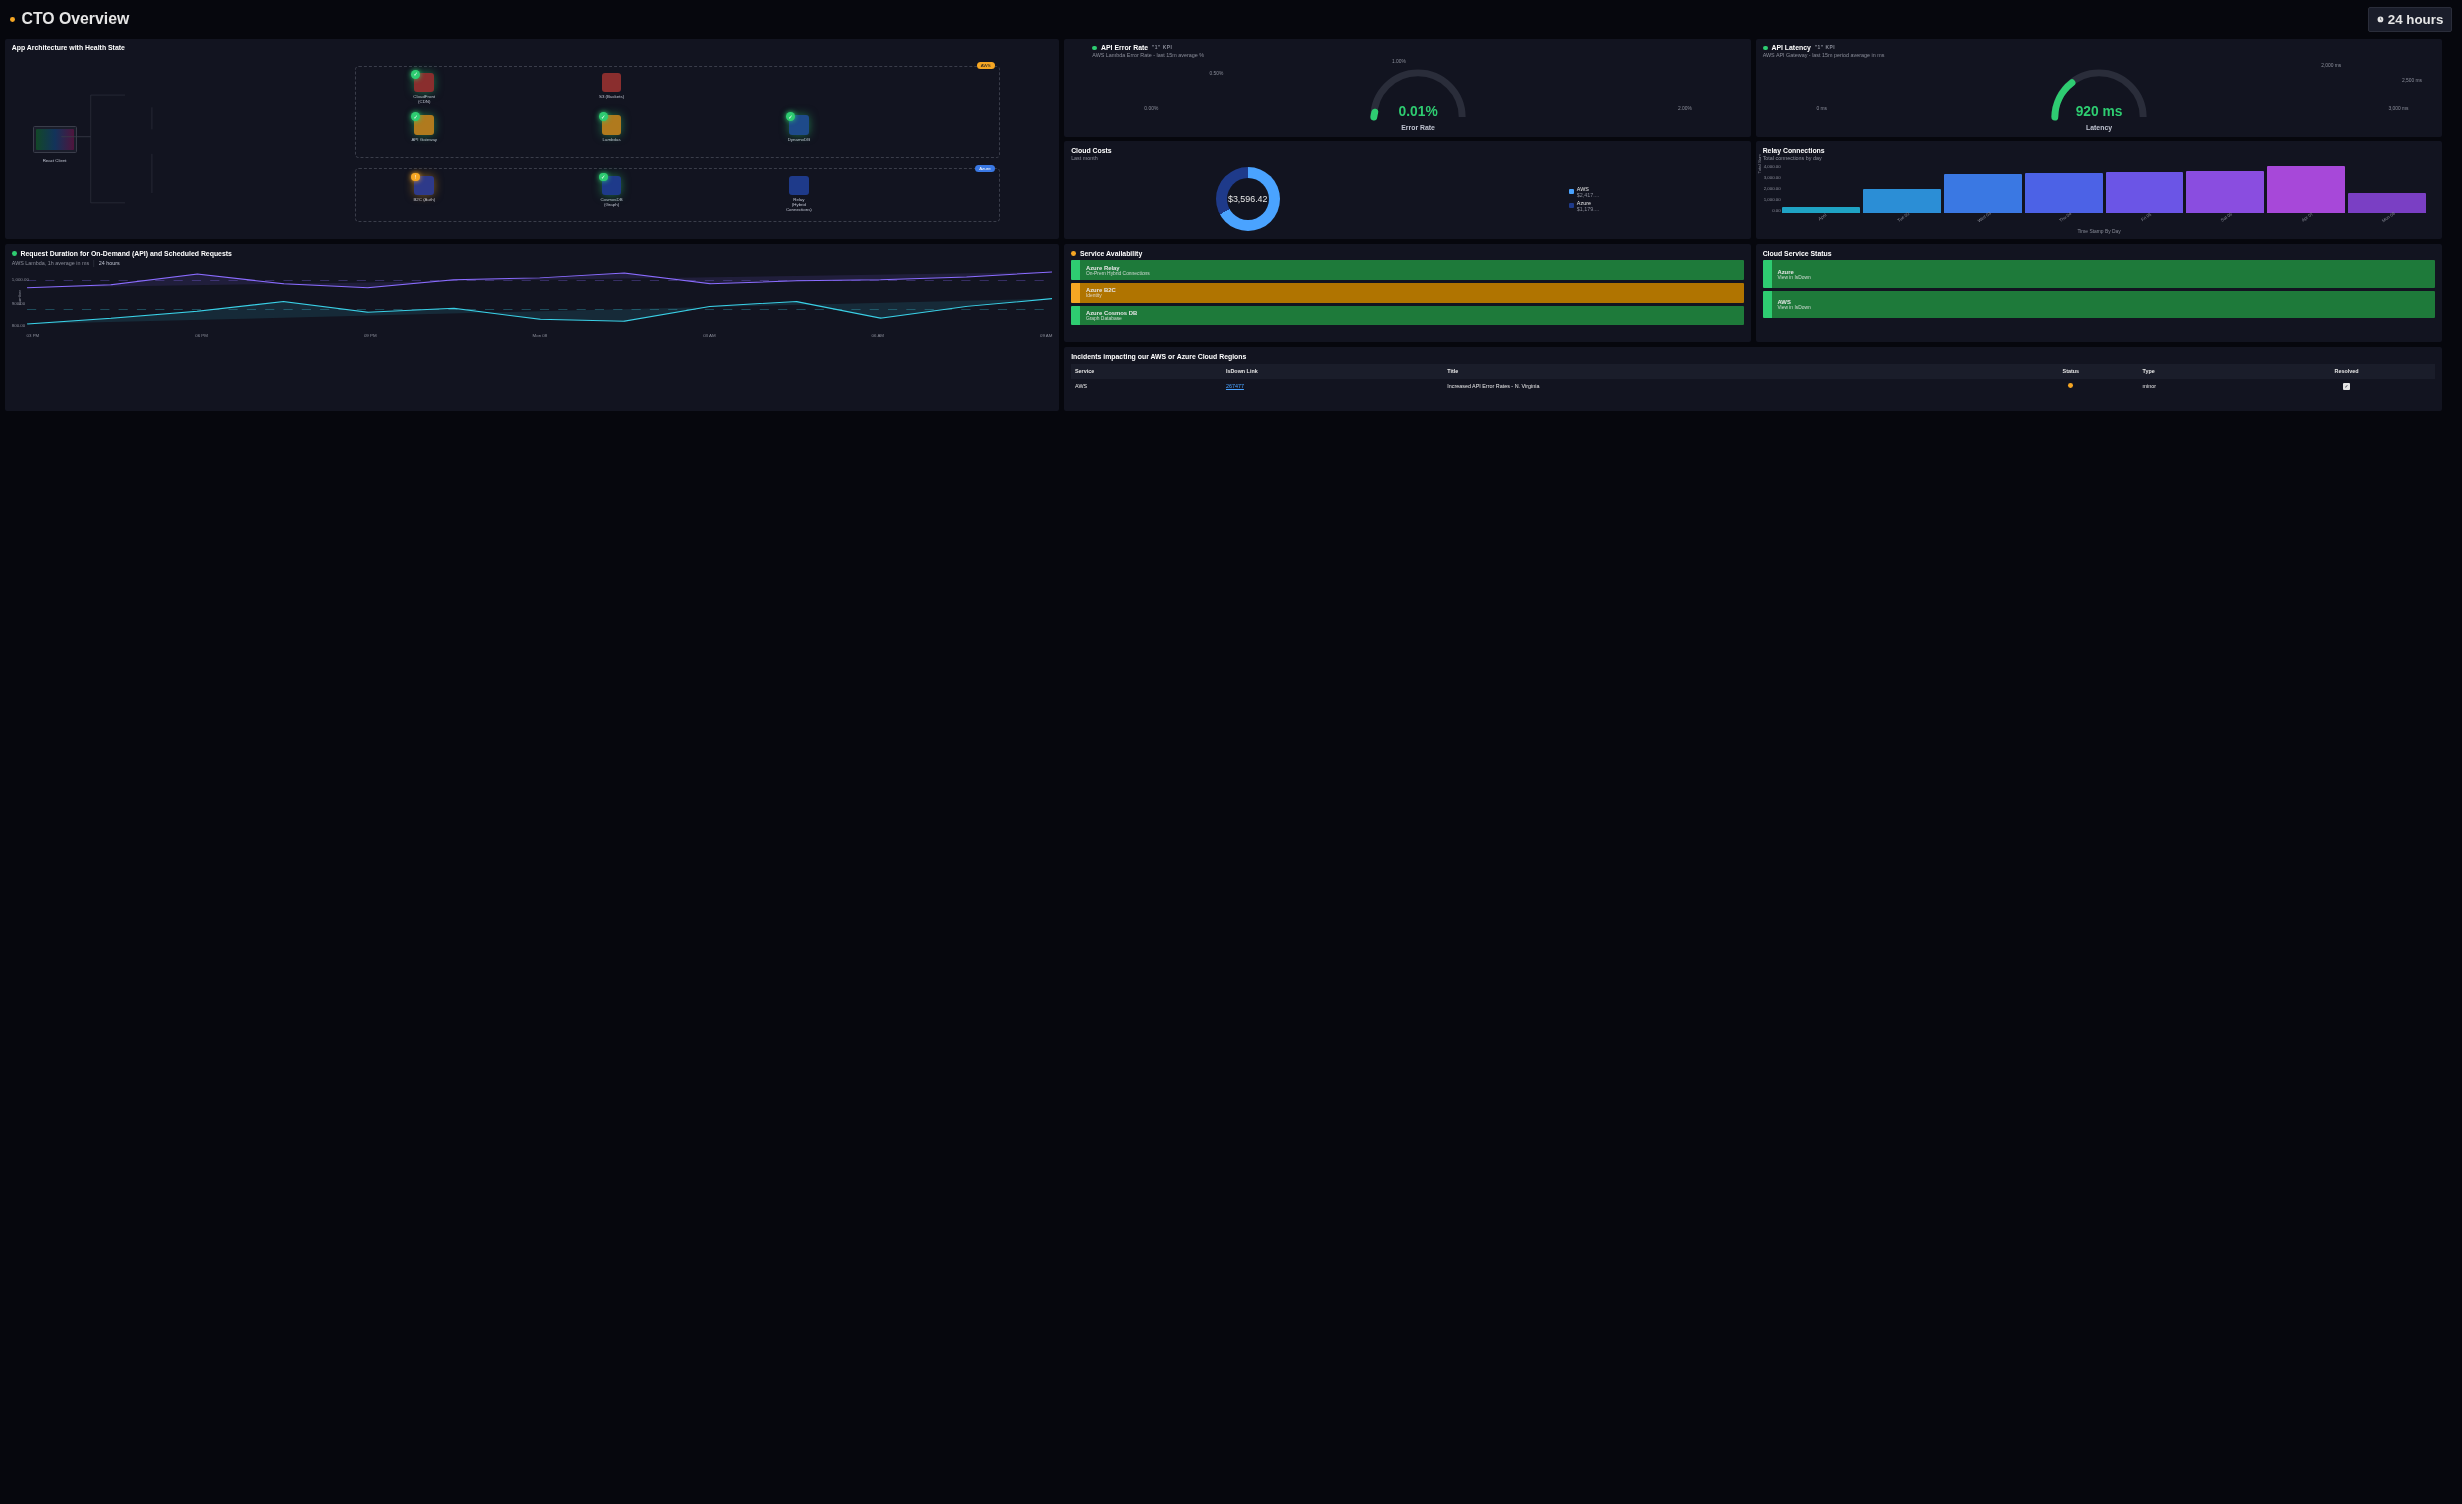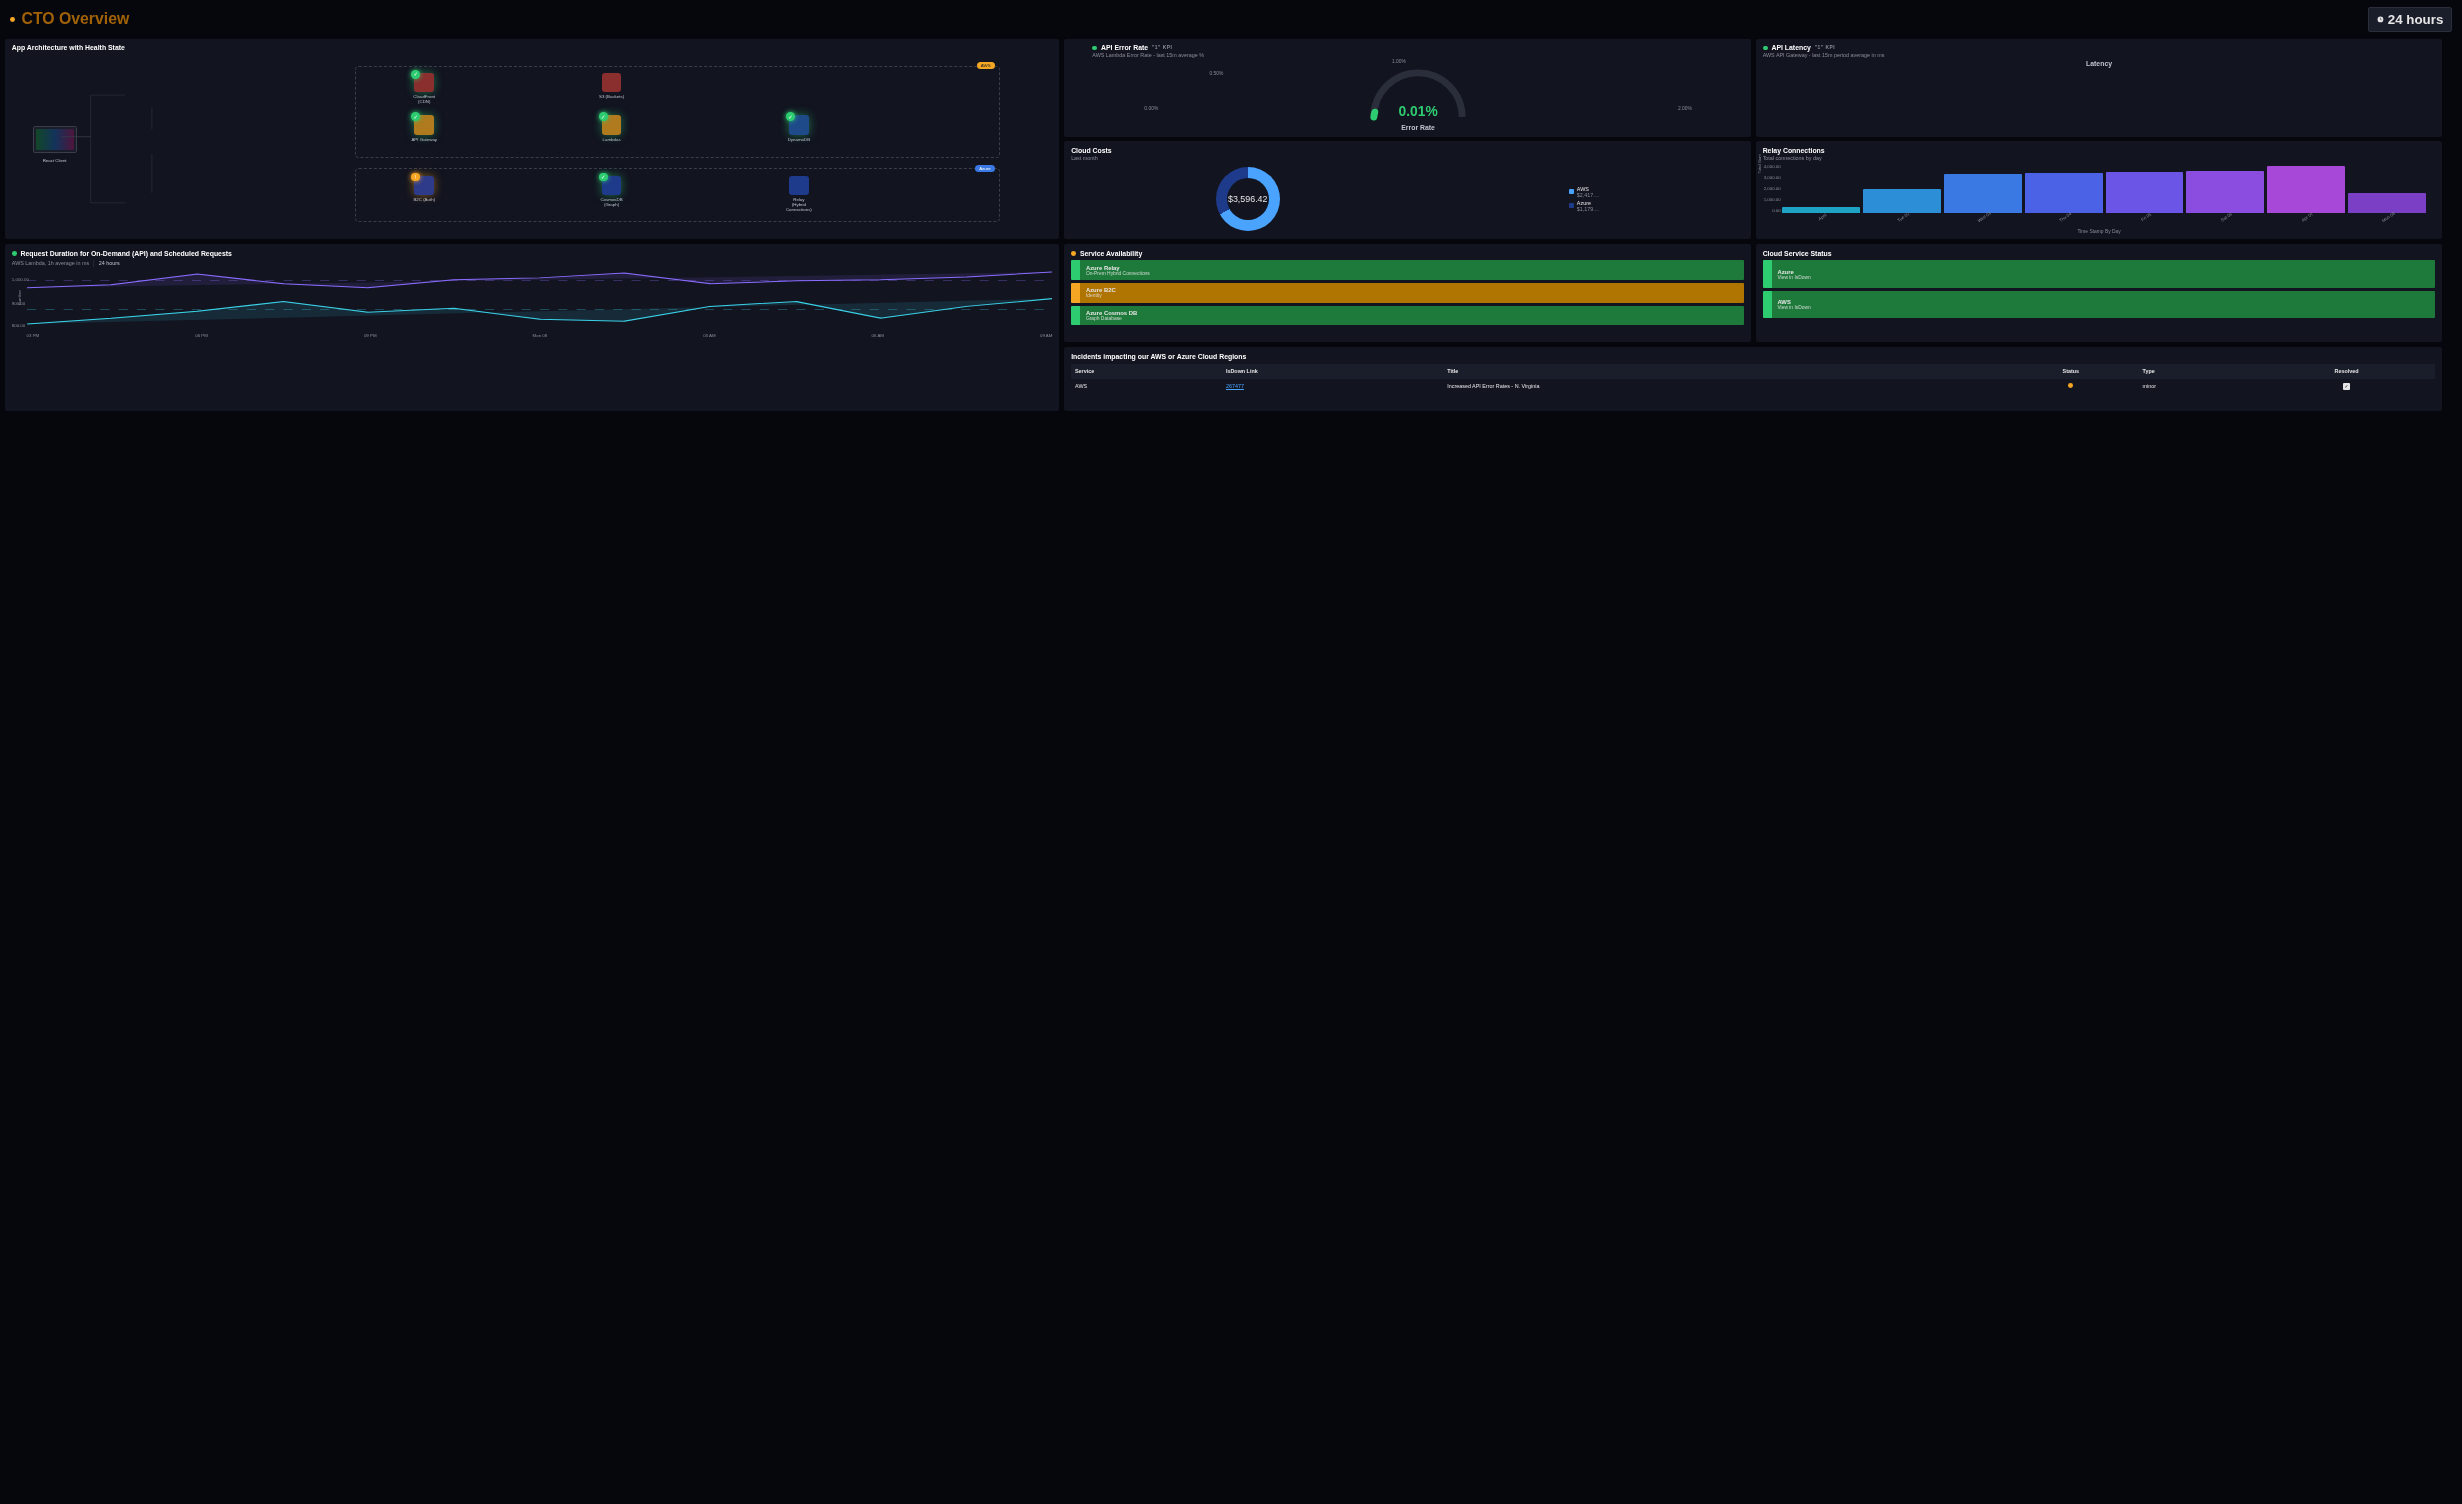--- a/index.html
+++ b/index.html
@@ -3,21 +3,21 @@
 <meta charset="utf-8">
 <style>
   * { box-sizing: border-box; margin: 0; padding: 0; }
   html, body { width: 100%; height: 100%; background: #06070d; color: #e6e6e6; font-family: "Segoe UI", Arial, sans-serif; font-size: 6.4px; }
   body { padding: 4.9px; }
   .header { display: flex; align-items: center; justify-content: space-between; padding: 2px 4.9px 6.9px 4.9px; }
   .title-wrap { display: flex; align-items: center; gap: 6.9px; }
   .dot { width: 4.9px; height: 4.9px; border-radius: 50%; display: inline-block; }
   .dot-amber { background: #f5a623; }
   .dot-green { background: #2ecc71; }
-  .page-title { font-size: 15.8px; font-weight: 700; color: #a16207; }
+  .page-title { font-size: 15.8px; font-weight: 700; color: #e5e5e5; }
   .time-btn { background: #1a1d2a; border: 0.5px solid #2a2d3a; color: #e6e6e6; padding: 3.9px 7.9px; border-radius: 2px; display: flex; align-items: center; gap: 3.9px; font-weight: 600; cursor: pointer; }
   .grid { display: grid; grid-template-columns: 43% 28% 28%; grid-template-rows: 98px 98px 98px 64px; gap: 4.9px; height: calc(100% - 29.5px); }
   .panel { background: #121420; border-radius: 2px; padding: 5.9px 6.9px; overflow: hidden; position: relative; }
   .panel-title { font-size: 6.9px; font-weight: 700; color: #ffffff; display: flex; align-items: center; gap: 3.9px; }
   .panel-sub { font-size: 5.4px; color: #8a8d99; margin-top: 1px; }
   .kpi-tag { font-size: 4.9px; color: #8a8d99; font-weight: 600; letter-spacing: 0.5px; }
   
   .arch      { grid-column: 1; grid-row: 1 / span 2; }
   .reqdur    { grid-column: 1; grid-row: 3 / span 2; }
   .apierr    { grid-column: 2; grid-row: 1; padding-left: 28px; }
@@ -194,20 +194,31 @@
     <div class="gauge-label">Error Rate</div>
   </div>
 
   <div class="panel apilat">
     <div class="panel-title">
       <span class="dot dot-green"></span>
       <span>API Latency</span>
       <span class="kpi-tag">"1" KPI</span>
     </div>
     <div class="panel-sub">AWS API Gateway - last 15m period average in ms</div>
+    <div class="gauge-wrap">
+      <svg width="108" height="54" viewBox="0 0 220 110" style="overflow:visible;">
+        <path d="M20 100 A90 90 0 0 1 200 100" stroke="#2a2d3a" stroke-width="14" fill="none"></path>
+        <path d="M20 100 A90 90 0 0 1 55 30" stroke="#2ecc71" stroke-width="14" fill="none" stroke-linecap="round"></path>
+      </svg>
+      <span class="tick" style="left:8%;bottom:11.8px;">0 ms</span>
+      <span class="tick" style="right:14%;top:4.9px;">2,000 ms</span>
+      <span class="tick" style="right:2%;top:19.7px;">2,500 ms</span>
+      <span class="tick" style="right:4%;bottom:11.8px;">3,000 ms</span>
+      <div class="gauge-val">920 ms</div>
+    </div>
     <div class="gauge-label">Latency</div>
   </div>
 
   <div class="panel costs">
     <div class="panel-title">Cloud Costs</div>
     <div class="panel-sub">Last month</div>
     <div class="donut-row">
       <div class="donut">
         <div class="donut-center">$3,596.42</div>
       </div>

